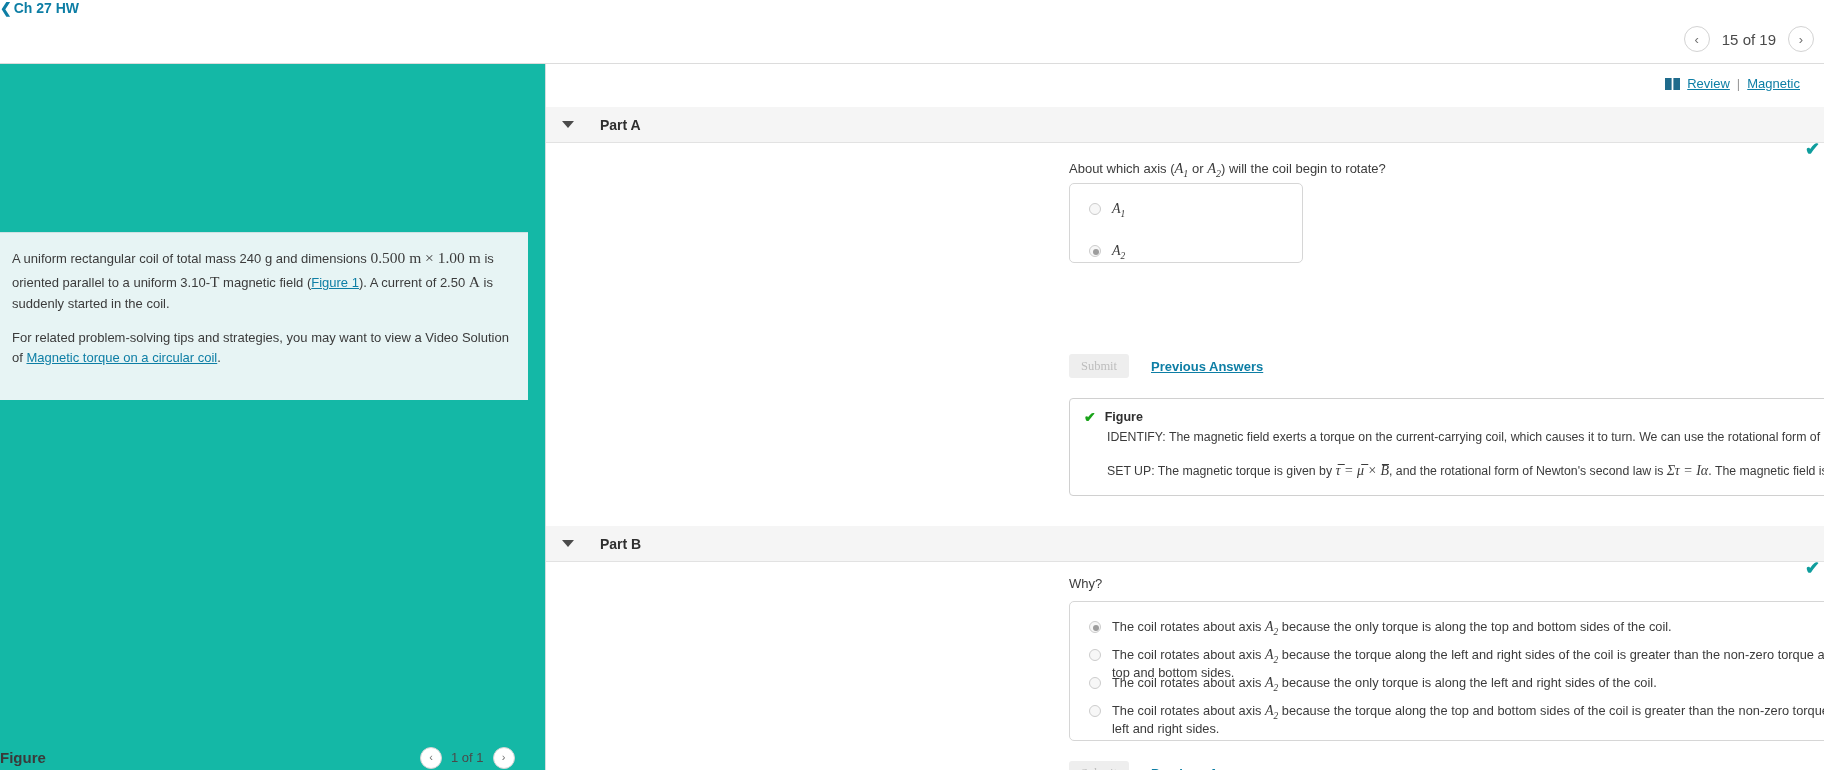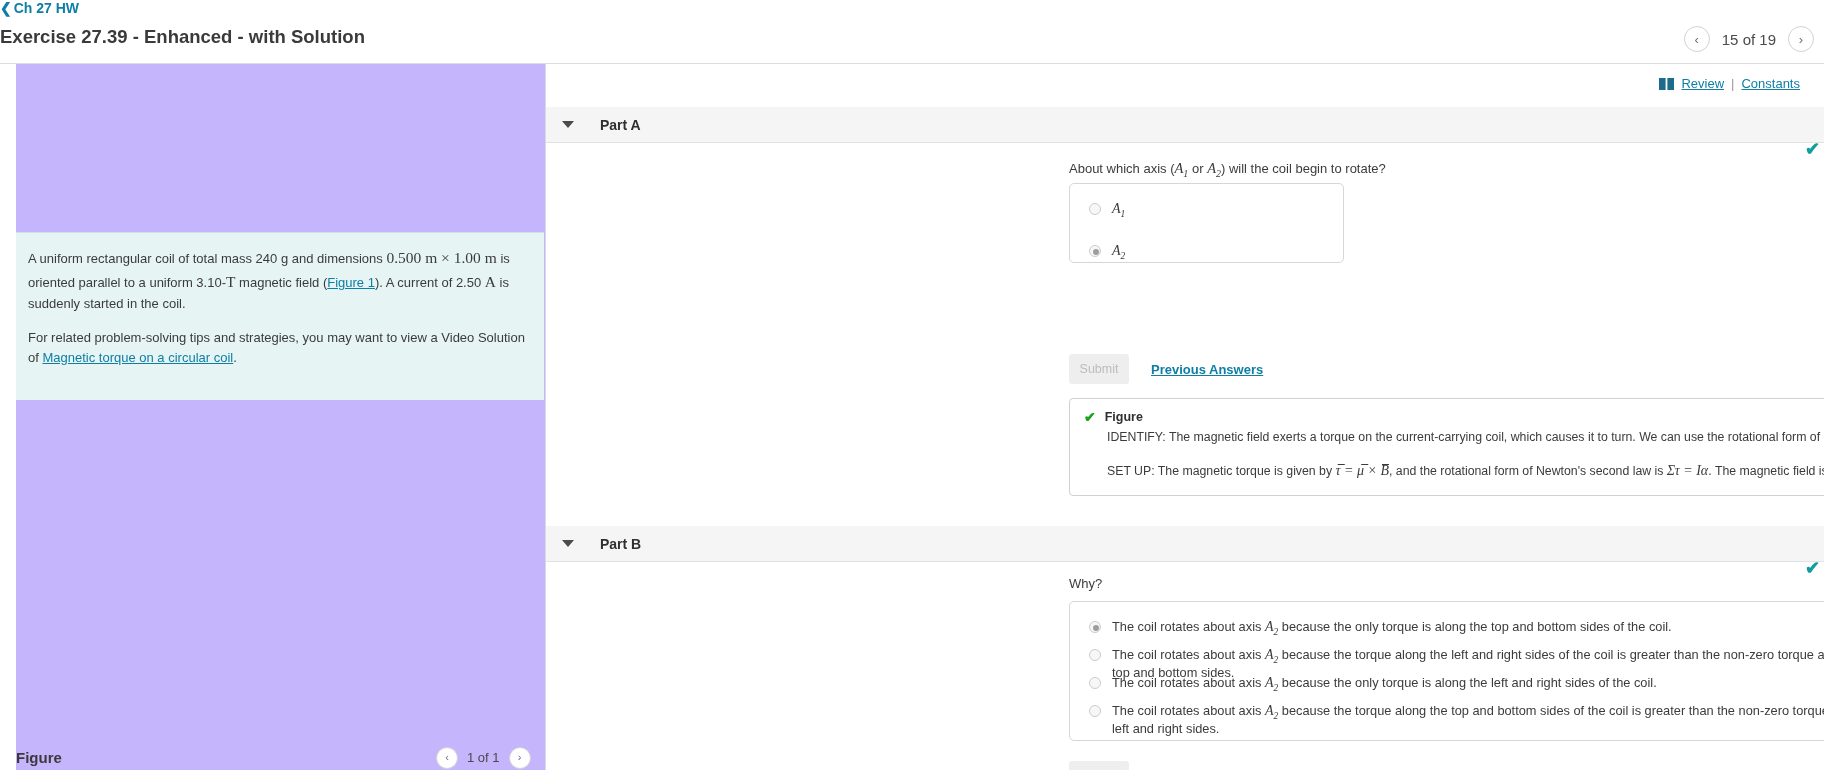--- a/index.html
+++ b/index.html
@@ -77,24 +77,24 @@
   }
 
   
   .body-wrap {
     position: relative;
     width: 100%;
     height: 706px;
   }
   .left-pane {
     position: absolute;
-    left: 16px; top: 0;
+    left: 0; top: 0;
     width: 545px;
     height: 706px;
-    background: #c4b5fd;
+    background: #14b8a6;
     overflow: hidden;
   }
   .vrule {
     position: absolute;
     left: 545px; top: 0;
     width: 1px; height: 706px;
     background: #d4dde0;
   }
   .right-pane {
     position: absolute;
@@ -250,27 +250,27 @@
   .opt-label .mi sub { font-style: italic; font-size: 9.5px; }
 
   
   .submit-row {
     position: absolute;
     display: flex;
     align-items: center;
     gap: 22px;
   }
   .submit-btn {
-    width: 60px; height: 30px;
+    width: 60px; height: 24px;
     background: #eeeeee;
     border: none;
     border-radius: 3px;
     color: #bdbdbd;
     font-size: 12.5px;
-    font-family: Liberation Sans, sans-serif;
+    font-family: Liberation Serif, serif;
     cursor: default;
   }
   .prev-link {
     font-size: 13px;
     font-weight: bold;
     color: #0d7ea5;
     text-decoration: underline;
     cursor: pointer;
     text-align: center;
   }
@@ -321,21 +321,20 @@
 </head>
 <body>
 
 <div class="topbar">
 
   <div class="breadcrumb">
     <span class="chev">❮</span>
     <span>Ch 27 HW</span>
   </div>
 
-  <div class="page-title">Exercise 27.39 - Enhanced - with Solution</div>
 
   <div class="pager">
     <div class="circ-btn">‹</div>
     <div class="pager-label">15 of 19</div>
     <div class="circ-btn">›</div>
   </div>
 
   <div class="hdr-rule"></div>
 </div>
 
@@ -367,32 +366,32 @@
 
     <div class="review-row">
       <span class="book-icon">
         <svg width="15" height="12" viewBox="0 0 15 12">
           <rect x="0" y="0" width="6.6" height="12" fill="#1f6b8c"></rect>
           <rect x="8.4" y="0" width="6.6" height="12" fill="#1f6b8c"></rect>
         </svg>
       </span>
       <span class="link">Review</span>
       <span class="sep">|</span>
-      <span class="link">Constants</span>
+      <span class="link">Magnetic</span>
     </div>
 
     <div class="part-hdr" style="top:43px;">
       <div class="caret"></div>
       <div class="part-name">Part A</div>
     </div>
     <div class="check-mark" style="left:1259px; top:76px;">✔</div>
 
     <div class="q-text" style="left:523px; top:96px; width:900px;"><span>About which axis (</span><span class="mi" style="font-family:'Liberation Serif',serif;font-style:italic;font-size:14.5px;"><span>A</span><sub style="font-size:10px;">1</sub></span><span> or </span><span class="mi" style="font-family:'Liberation Serif',serif;font-style:italic;font-size:14.5px;"><span>A</span><sub style="font-size:10px;">2</sub></span><span>) will the coil begin to rotate?</span></div>
 
-    <div class="ans-box" style="left:523px; top:119px; width:275px; height:80px;padding-left:25px;">
+    <div class="ans-box" style="left:523px; top:119px; width:234px; height:80px;padding-left:25px;">
       <div class="opt-row" style="position:absolute; left:19px; top:17px;">
         <span class="radio"></span>
         <span class="opt-label"><span class="mi"><span>A</span><sub>1</sub></span></span>
       </div>
       <div class="opt-row" style="position:absolute; left:19px; top:59px;">
         <span class="radio sel"></span>
         <span class="opt-label"><span class="mi"><span>A</span><sub>2</sub></span></span>
       </div>
     </div>
 

